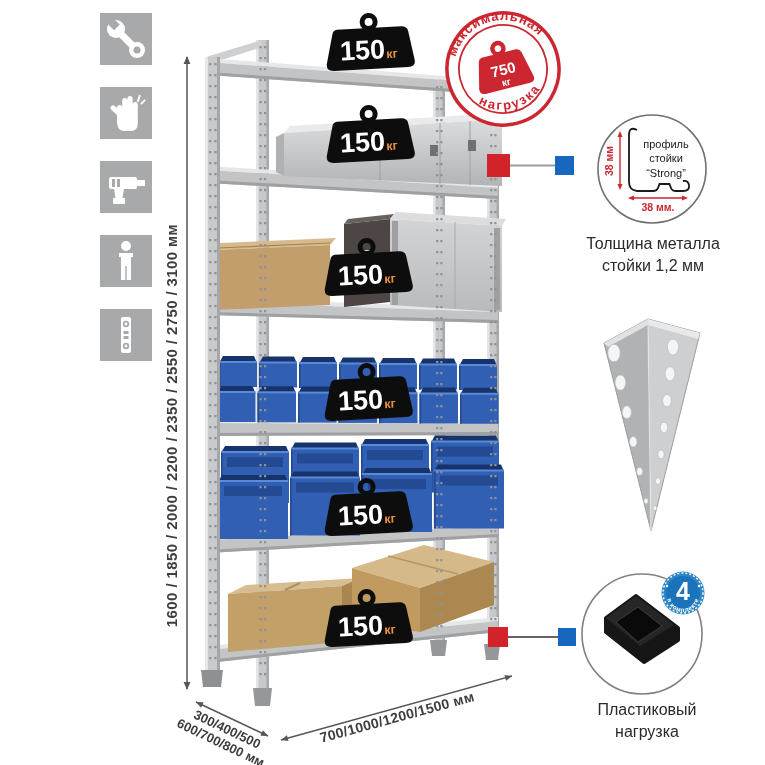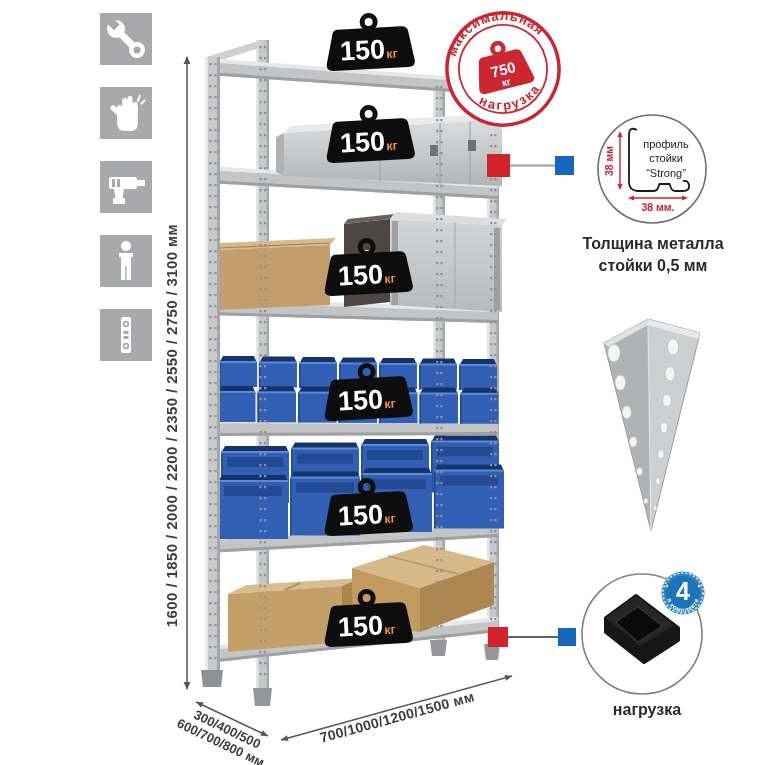--- a/index.html
+++ b/index.html
@@ -11,21 +11,21 @@
   .tool-icon{position:absolute;left:100px;width:52px;height:52px;background:#a8a9ab;
              display:flex;align-items:center;justify-content:center}
   
   .weight{position:absolute;width:92px;height:64px}
   
   .dim-label{position:absolute;font-weight:bold;color:#3d3d3f;text-align:center;white-space:nowrap}
   .dim-h{left:-97px;top:417px;width:536px;font-size:15px;letter-spacing:.4px;transform:rotate(-90deg)}
   .dim-d{left:134px;top:721px;width:180px;font-size:13px;line-height:15px;transform:rotate(25.5deg)}
   .dim-w{left:287px;top:709px;width:220px;font-size:14px;letter-spacing:.3px;transform:rotate(-15.3deg)}
   
-  .caption{position:absolute;width:170px;text-align:center;font-weight:bold;color:#2a2a2c;
+  .caption{position:absolute;width:170px;text-align:center;font-weight:normal;color:#2a2a2c;
            font-size:16px;line-height:22px}
   .cap1{left:568px;top:233px}
   .cap2{left:562px;top:699px}
 </style>
 </head>
 <body>
 
 <div class="canvas">
 
   <svg class="scene" width="765" height="765" viewBox="0 0 765 765">
@@ -405,21 +405,21 @@
       </g>
       <text x="20" y="51" font-size="10.5" font-weight="bold" fill="#cc2630" text-anchor="middle" transform="rotate(-90 20 51)">38 мм</text>
       <text x="65" y="101" font-size="10.5" font-weight="bold" fill="#cc2630" text-anchor="middle">38 мм.</text>
       <text x="73" y="38" font-size="11" fill="#222" text-anchor="middle">профиль</text>
       <text x="73" y="52" font-size="11" fill="#222" text-anchor="middle">стойки</text>
       <text x="73" y="67" font-size="11" fill="#222" text-anchor="middle">“Strong”</text>
     </svg>
   </div>
   <div class="caption cap1">
     <div>Толщина металла</div>
-    <div>стойки 0,5 мм</div>
+    <div>стойки 1,2 мм</div>
   </div>
 
   <div class="scene" style="left:588px;top:303px">
     <svg width="130" height="245">
       <polygon points="16,40 60,16 63,228" fill="#b0b2b4" stroke="#9b9c9e" stroke-width="1"></polygon>
       <polygon points="60,16 112,30 63,228" fill="#cdcfd1" stroke="#9b9c9e" stroke-width="1"></polygon>
       <polygon points="16,40 60,16 60,22 20,44" fill="#dfe1e2"></polygon>
       <polygon points="60,16 112,30 110,36 60,22" fill="#e8e9ea"></polygon>
       <line x1="60" y1="16" x2="63" y2="228" stroke="#e2e3e4" stroke-width="1.4"></line>
       <g>
@@ -456,20 +456,21 @@
         <text x="105" y="34" font-size="25" font-weight="bold" fill="#fff" text-anchor="middle">4</text>
         <text font-size="6.2" font-weight="bold" fill="#fff" letter-spacing="0.6" text-anchor="middle">
           <textPath href="#arcBadge" startOffset="50%">в комплекте</textPath>
         </text>
         <circle cx="89" cy="20" r="1.2" fill="#fff"></circle>
           <circle cx="121" cy="20" r="1.2" fill="#fff"></circle>
       </g>
     </svg>
   </div>
   <div class="caption cap2">
+    <div>Пластиковый</div>
     <div>нагрузка</div>
   </div>
 
   <div class="dim-label dim-h">1600 / 1850 / 2000 / 2200 / 2350 / 2550 / 2750 / 3100 мм</div>
   <div class="dim-label dim-d">
     <div>300/400/500</div>
     <div>600/700/800 мм</div>
   </div>
   <div class="dim-label dim-w">700/1000/1200/1500 мм</div>
 

